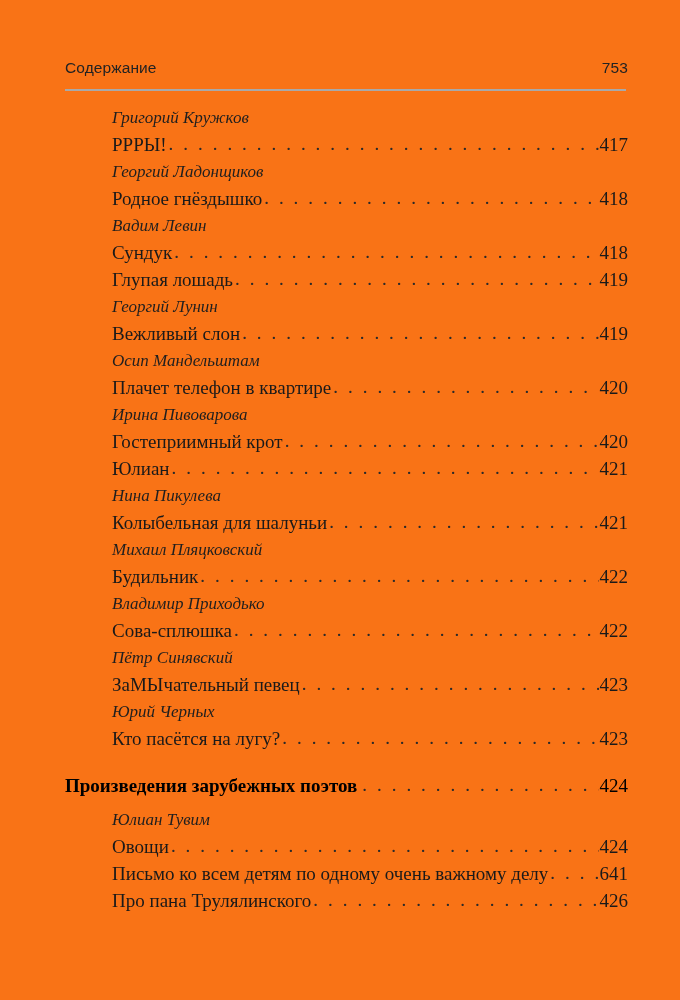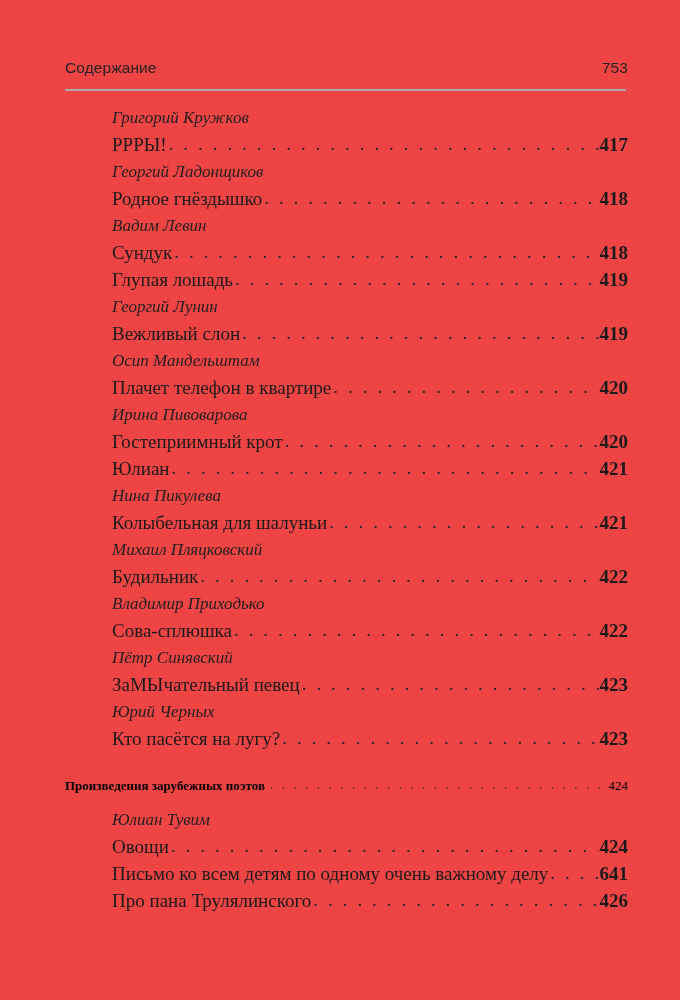--- a/index.html
+++ b/index.html
@@ -5,21 +5,21 @@
 <style>
   html, body {
     margin: 0;
     padding: 0;
     background: #ffffff;
   }
   .page {
     position: relative;
     width: 680px;
     height: 1000px;
-    background: #ef4444;
+    background: #f97316;
     overflow: hidden;
     font-family: "Liberation Serif", "DejaVu Serif", serif;
     color: #1a1a1a;
     box-sizing: border-box;
   }
 
   
   .running-head {
     position: absolute;
     left: 65px;
@@ -89,32 +89,31 @@
     color: #2a2a2a;
     font-size: 19px;
     letter-spacing: 2.6px;
     position: relative;
     top: -1px;
   }
   .entry .e-folio {
     flex: 0 0 auto;
     white-space: nowrap;
     text-align: right;
-    font-weight: bold;
   }
 
   
   .entry + .entry { margin-top: 0; }
 
   
   .section-head {
     display: flex;
     align-items: baseline;
     font-weight: bold;
-    font-size: 13px;
+    font-size: 19px;
     line-height: 27px;
     padding-left: 0;
     margin-top: 20px;
     color: #000000;
   }
   .section-head .e-title { white-space: nowrap; flex: 0 0 auto; }
   .section-head .e-dots {
     flex: 1 1 auto;
     overflow: hidden;
     white-space: nowrap;

